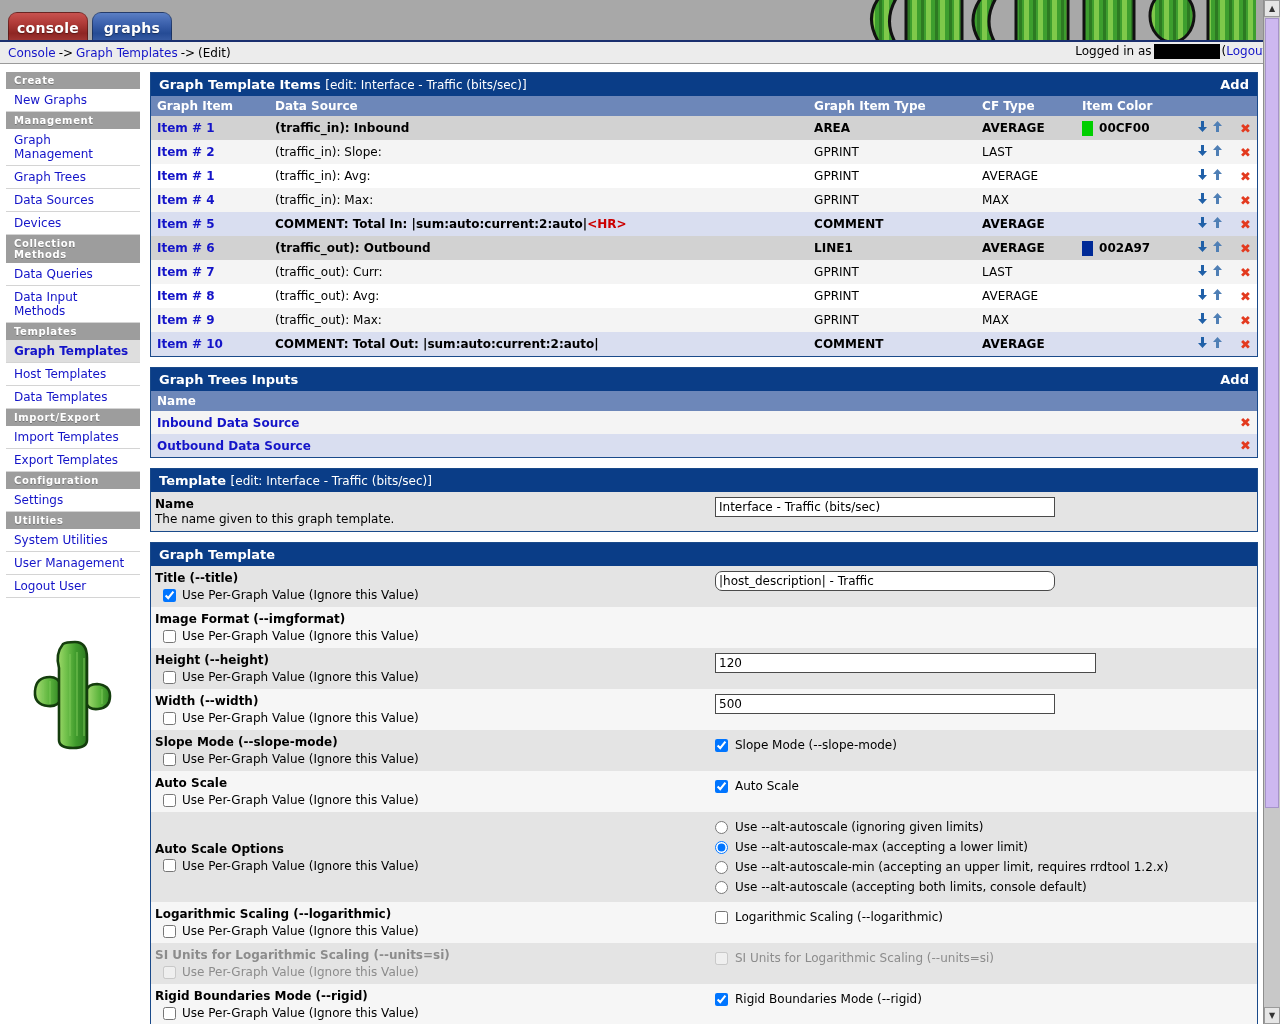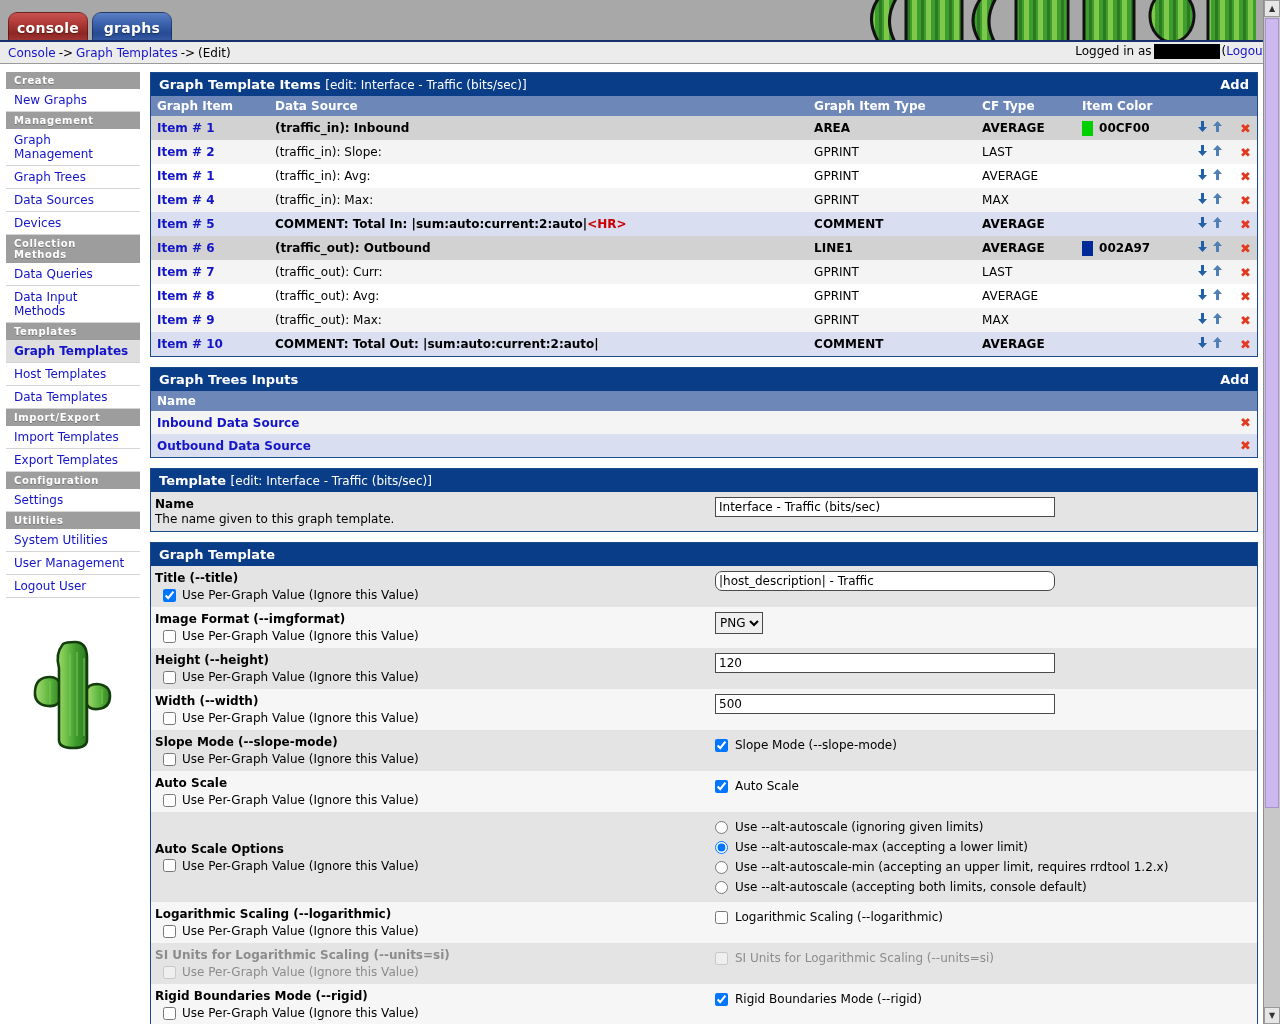--- a/index.html
+++ b/index.html
@@ -523,34 +523,31 @@
               </div>
             </div>
             <div class="form-row shade-b">
               <div class="fr-left">
                 <div class="fl-title">Image Format (--imgformat)</div>
                 <div class="pgv">
                   <input type="checkbox" style="">
                   <label>Use Per-Graph Value (Ignore this Value)</label>
                 </div>
               </div>
-              <div class="fr-right">
-                <select><option>PNG</option><option>GIF</option><option>SVG</option></select>
-              </div>
             </div>
             <div class="form-row shade-a">
               <div class="fr-left">
                 <div class="fl-title">Height (--height)</div>
                 <div class="pgv">
                   <input type="checkbox" style="">
                   <label>Use Per-Graph Value (Ignore this Value)</label>
                 </div>
               </div>
               <div class="fr-right">
-                <input type="text" value="120" style="width: 340px;">
+                <input type="text" value="120" style="width: 381px;">
               </div>
             </div>
             <div class="form-row shade-b">
               <div class="fr-left">
                 <div class="fl-title">Width (--width)</div>
                 <div class="pgv">
                   <input type="checkbox" style="">
                   <label>Use Per-Graph Value (Ignore this Value)</label>
                 </div>
               </div>

